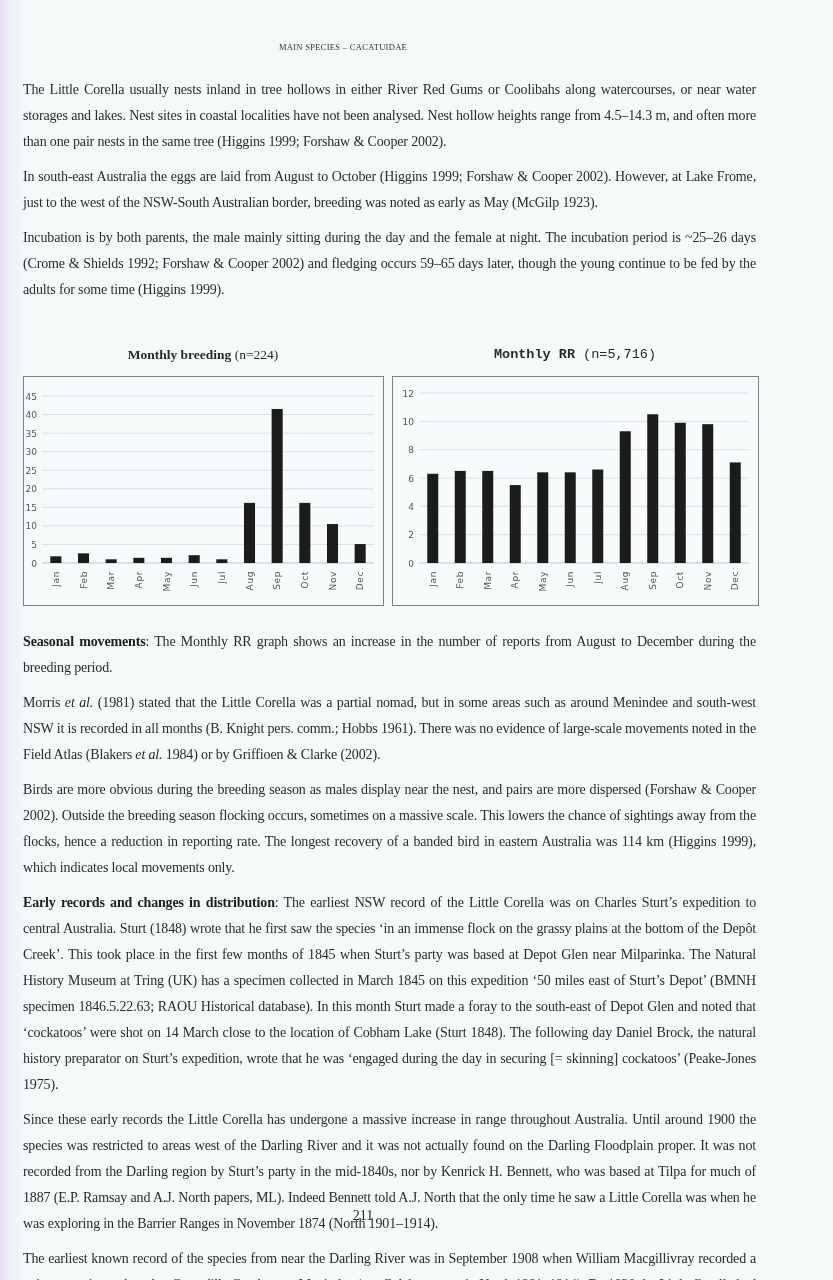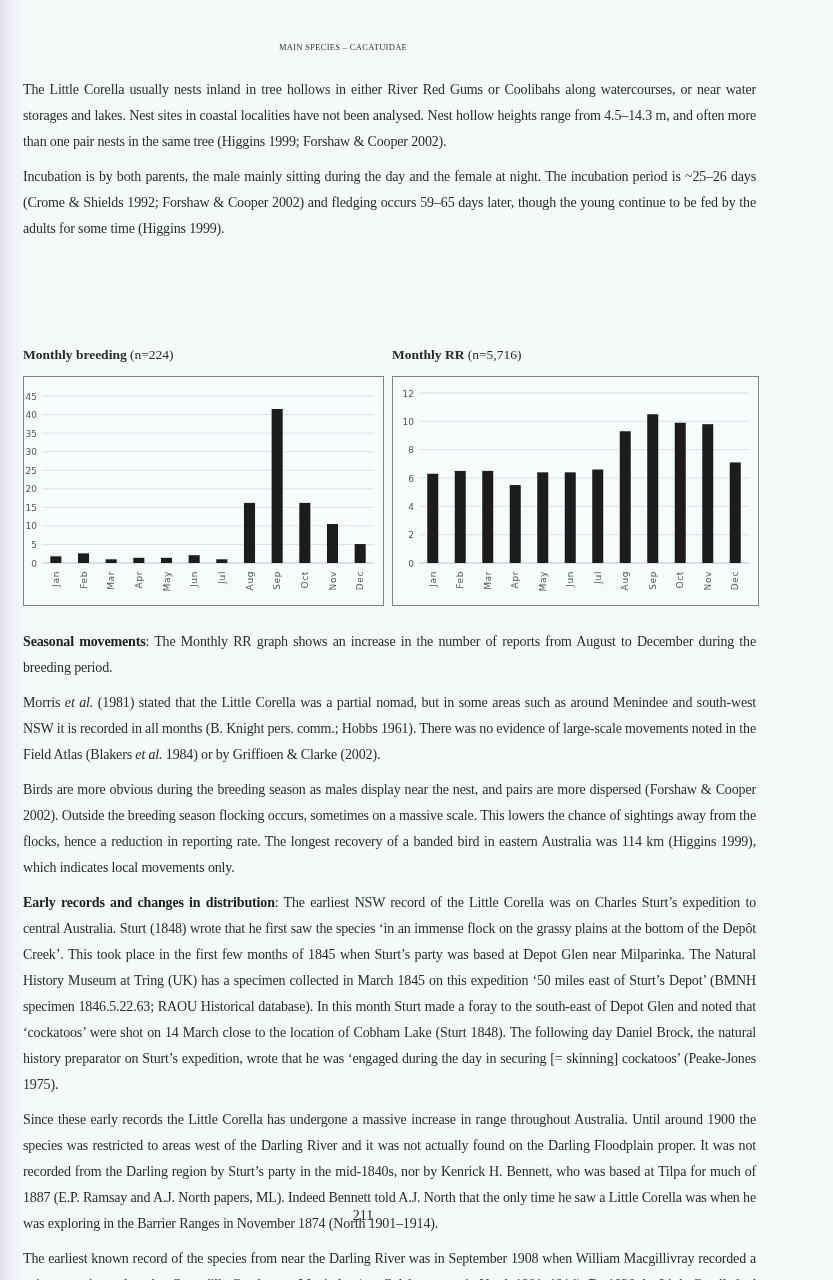--- a/index.html
+++ b/index.html
@@ -17,48 +17,49 @@
     .text-block { position: absolute; left: 23px; width: 733px; }
     .para {
       margin: 0 0 9px 0; font-size: 14px; line-height: 26px;
       text-align: justify; color: #2b2b2b;
       letter-spacing: -0.15px;
     }
     .para b { font-weight: bold; color: #1e1e1e; }
     .para i { }
     .chart-title {
       position: absolute; top: 347px; font-size: 13.5px; color: #2a2a2a;
-      text-align: left;
+      text-align: center;
     }
     .chart-title b { font-weight: bold; }
     .chart-box {
       position: absolute; top: 376px; height: 228px;
       border: 1px solid #7f8283; background: #f7fbfc;
     }
     .chart-box svg { display: block; }
     .page-number {
       position: absolute; top: 1208px; left: 0; width: 726px;
       text-align: center; font-size: 14px; color: #2a2a2a;
     }
   </style>
 </head>
 <body>
 
 <div class="running-head">MAIN SPECIES – CACATUIDAE</div>
 
 <div class="text-block" style="top:77px;">
   <p class="para">The Little Corella usually nests inland in tree hollows in either River Red Gums or Coolibahs along watercourses, or near water storages and lakes. Nest sites in coastal localities have not been analysed. Nest hollow heights range from 4.5–14.3 m, and often more than one pair nests in the same tree (Higgins 1999; Forshaw &amp; Cooper 2002).</p>
+  <p class="para">In south-east Australia the eggs are laid from August to October (Higgins 1999; Forshaw &amp; Cooper 2002). However, at Lake Frome, just to the west of the NSW-South Australian border, breeding was noted as early as May (McGilp 1923).</p>
   <p class="para">Incubation is by both parents, the male mainly sitting during the day and the female at night. The incubation period is ~25–26 days (Crome &amp; Shields 1992; Forshaw &amp; Cooper 2002) and fledging occurs 59–65 days later, though the young continue to be fed by the adults for some time (Higgins 1999).</p>
 </div>
 
 <div class="chart-title" style="left:23px; width:360px;">
   <b>Monthly breeding</b>
   <span>(n=224)</span>
 </div>
-<div class="chart-title" style="left:392px; width:366px;">
+<div class="chart-title" style="left:392px; width:366px;font-family:Liberation Mono, monospace;">
   <b>Monthly RR</b>
   <span>(n=5,716)</span>
 </div>
 
 <div class="chart-box" style="left:23px; width:359px;">
   <svg id="chart0" width="359" height="228">
       <line x1="18" x2="350" y1="186" y2="186" stroke="#d3e4ea" stroke-width="1"></line>
       <text x="13" y="189.5" text-anchor="end" font-size="9" fill="#555" font-family="DejaVu Sans, sans-serif">0</text>
       <line x1="18" x2="350" y1="167.44444444444446" y2="167.44444444444446" stroke="#d3e4ea" stroke-width="1"></line>
       <text x="13" y="170.94444444444446" text-anchor="end" font-size="9" fill="#555" font-family="DejaVu Sans, sans-serif">5</text>

